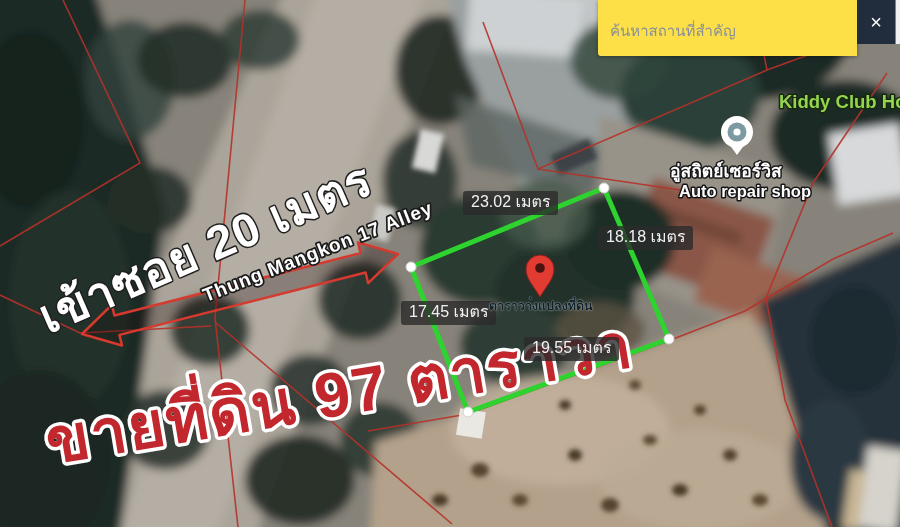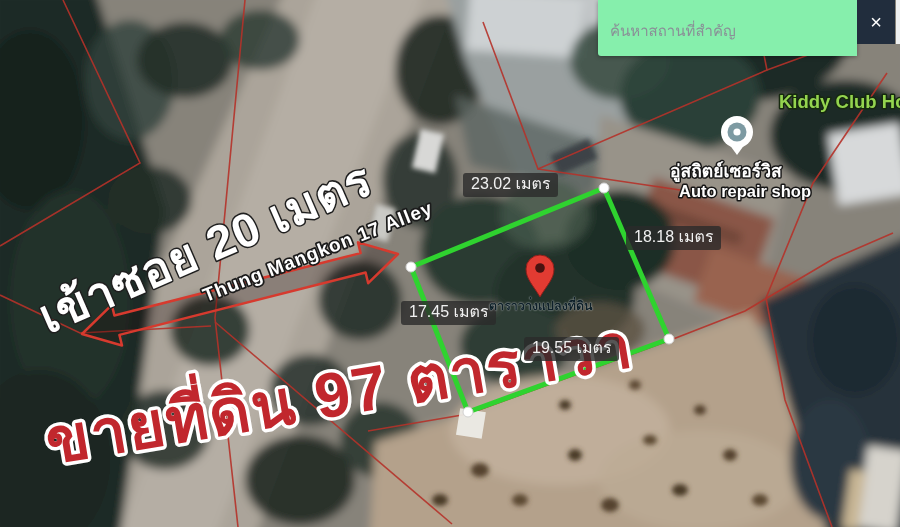--- a/index.html
+++ b/index.html
@@ -25,21 +25,21 @@
     color:#0e2029;
     font-size:12.5px;
     font-weight:bold;
     white-space:nowrap;
     text-shadow:0 0 2px rgba(255,255,255,.55),0 0 1px rgba(255,255,255,.55);
   }
   
   .searchbar{position:absolute;top:0;left:598px;height:44px;display:flex;}
   .searchbar input{
     width:235px;height:44px;border:0;outline:none;
-    background:#86efac;color:#6f767d;
+    background:#fde047;color:#6f767d;
     font-family:"Liberation Sans","DejaVu Sans",sans-serif;
     font-size:15px;padding:8px 12px 4px;
     border-radius:0 0 0 3px;
     box-shadow:0 1px 4px rgba(0,0,0,.35);
   }
   .searchbar input::placeholder{color:#8a9097;opacity:1;}
   .clear-btn{
     width:38px;height:44px;border:0;cursor:pointer;
     background:#212d3d;color:#fff;font-size:20px;line-height:44px;
     text-align:center;padding:0;
@@ -189,22 +189,22 @@
 
     <text x="50" y="464" transform="rotate(-9.5 50 464)" font-size="63" font-weight="bold" letter-spacing="2" fill="#c1272d" stroke="#ffffff" stroke-width="7" paint-order="stroke" stroke-linejoin="round">ขายที่ดิน 97 ตาราวา</text>
 
     <text x="779" y="108" font-size="18.5" font-weight="bold" fill="#94d44f" stroke="#16290f" stroke-width="3" paint-order="stroke" stroke-linejoin="round">Kiddy Club Ho</text>
 
     <text x="670" y="177" font-size="17.5" font-weight="bold" fill="#ffffff" stroke="#161616" stroke-width="3" paint-order="stroke" stroke-linejoin="round">อู่สถิตย์เซอร์วิส</text>
 
     <text x="679" y="197" font-size="16.5" font-weight="bold" fill="#ffffff" stroke="#161616" stroke-width="3" paint-order="stroke" stroke-linejoin="round">Auto repair shop</text>
   </svg>
 
-  <div class="mlabel" style="left:463px;top:173px;">23.02 เมตร</div>
-  <div class="mlabel" style="left:598px;top:226px;margin-left:28px;">18.18 เมตร</div>
+  <div class="mlabel" style="left:463px;top:191px;">23.02 เมตร</div>
+  <div class="mlabel" style="left:598px;top:226px;">18.18 เมตร</div>
   <div class="mlabel" style="left:401px;top:301px;">17.45 เมตร</div>
   <div class="mlabel" style="left:524px;top:337px;">19.55 เมตร</div>
 
   <div class="pin-caption" style="left:489px;top:296px;">ตาราวา่งแปลงที่ดิน</div>
 
   <div class="searchbar">
     <input type="text" placeholder="ค้นหาสถานที่สำคัญ" style="">
     <button class="clear-btn">×</button>
   </div>
   <div class="edge-sliver"></div>

